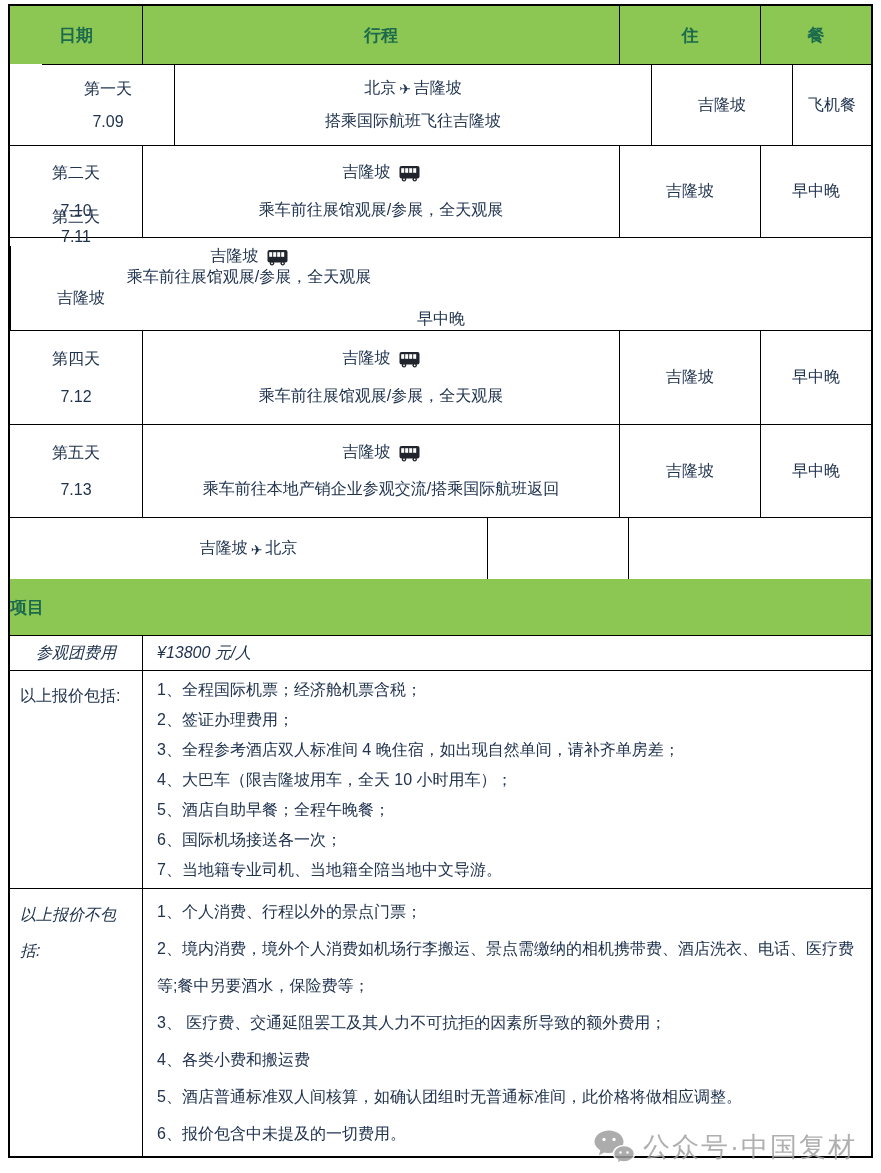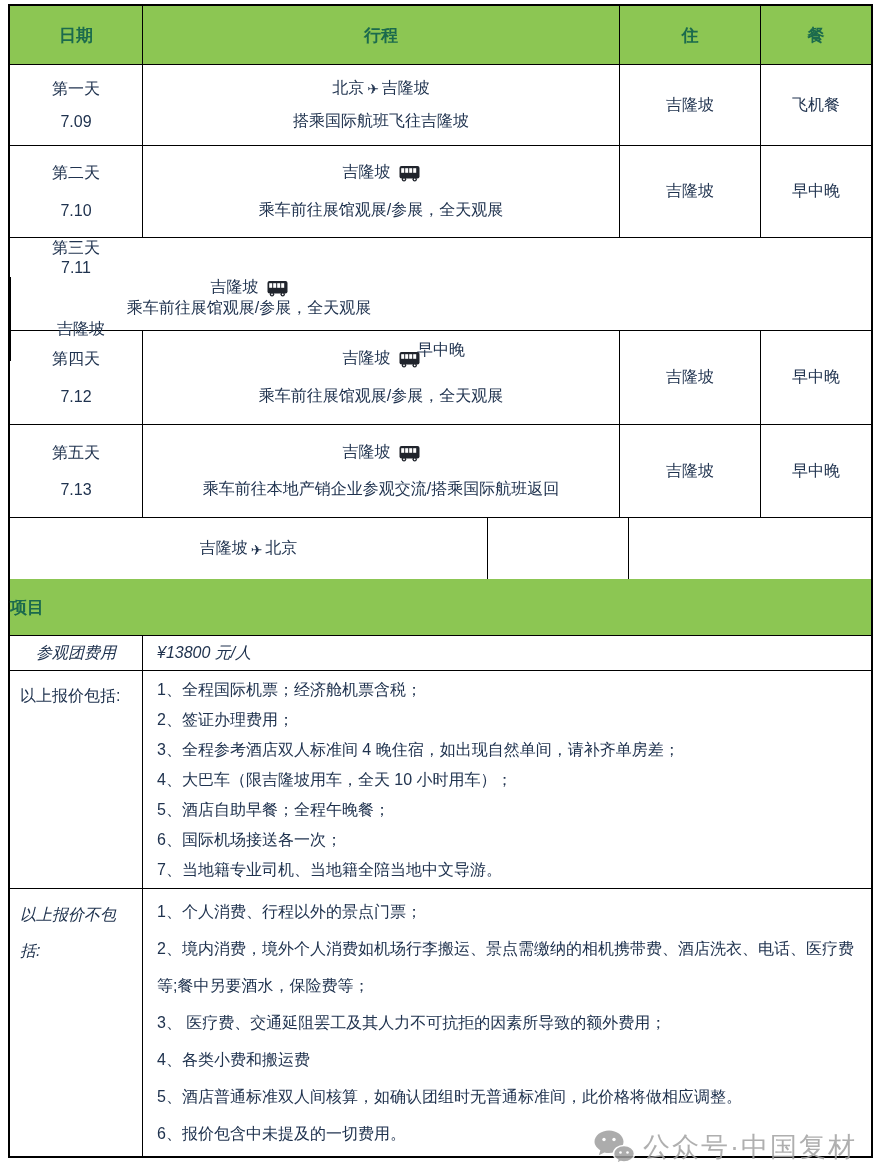--- a/index.html
+++ b/index.html
@@ -14,36 +14,36 @@
   body{
     width:881px;height:1173px;position:relative;overflow:hidden;
     font-family:"Liberation Sans","DejaVu Sans",sans-serif;
     color:var(--body-text,#20334F);
   }
   .doc-table{
     position:absolute;left:8px;top:4px;width:865px;
     border:2px solid var(--border,#000);
     background:#fff;
   }
-  .row{display:flex;border-top:1px solid var(--border,#000);}
+  .row{display:flex;border-top:1px solid var(--border,#000);justify-content:flex-end;}
   .row:first-child{border-top:none;}
   .cell{border-left:1px solid var(--border,#000);display:flex;flex-direction:column;justify-content:space-evenly;align-items:center;text-align:center;}
   .cell:first-child{border-left:none;}
   .c1{width:132px;flex:0 0 auto;}
   .c2{width:477px;flex:0 0 auto;}
   .c3{width:141px;flex:0 0 auto;}
   .c4{flex:1 1 auto;}
 
   
   .header-row{height:58px;background:var(--table-green,#8CC653);}
   .header-row .cell{justify-content:center;font-size:17px;font-weight:bold;color:var(--header-text,#1B6A4D);}
 
   
   .day-row .cell{font-size:16px;}
-  .rh-1{height:81px;} .rh-2{height:92px;} .rh-3{height:93px;flex-direction:column;}
+  .rh-1{height:81px;margin-left:32px;} .rh-2{height:92px;} .rh-3{height:93px;flex-direction:column;}
   .rh-4{height:94px;} .rh-5{height:93px;} .rh-6{height:62px;}
   .route-line1{display:flex;align-items:center;justify-content:center;gap:3px;}
   .plane-glyph{font-size:14px;line-height:1;position:relative;top:1px;}
   .bus-glyph{display:inline-flex;margin-left:5px;position:relative;top:1px;}
 
   
   .section-row{height:56px;background:var(--table-green,#8CC653);
     display:flex;align-items:center;justify-content:flex-start;
     font-size:17px;font-weight:bold;color:var(--header-text,#1B6A4D);}
 

